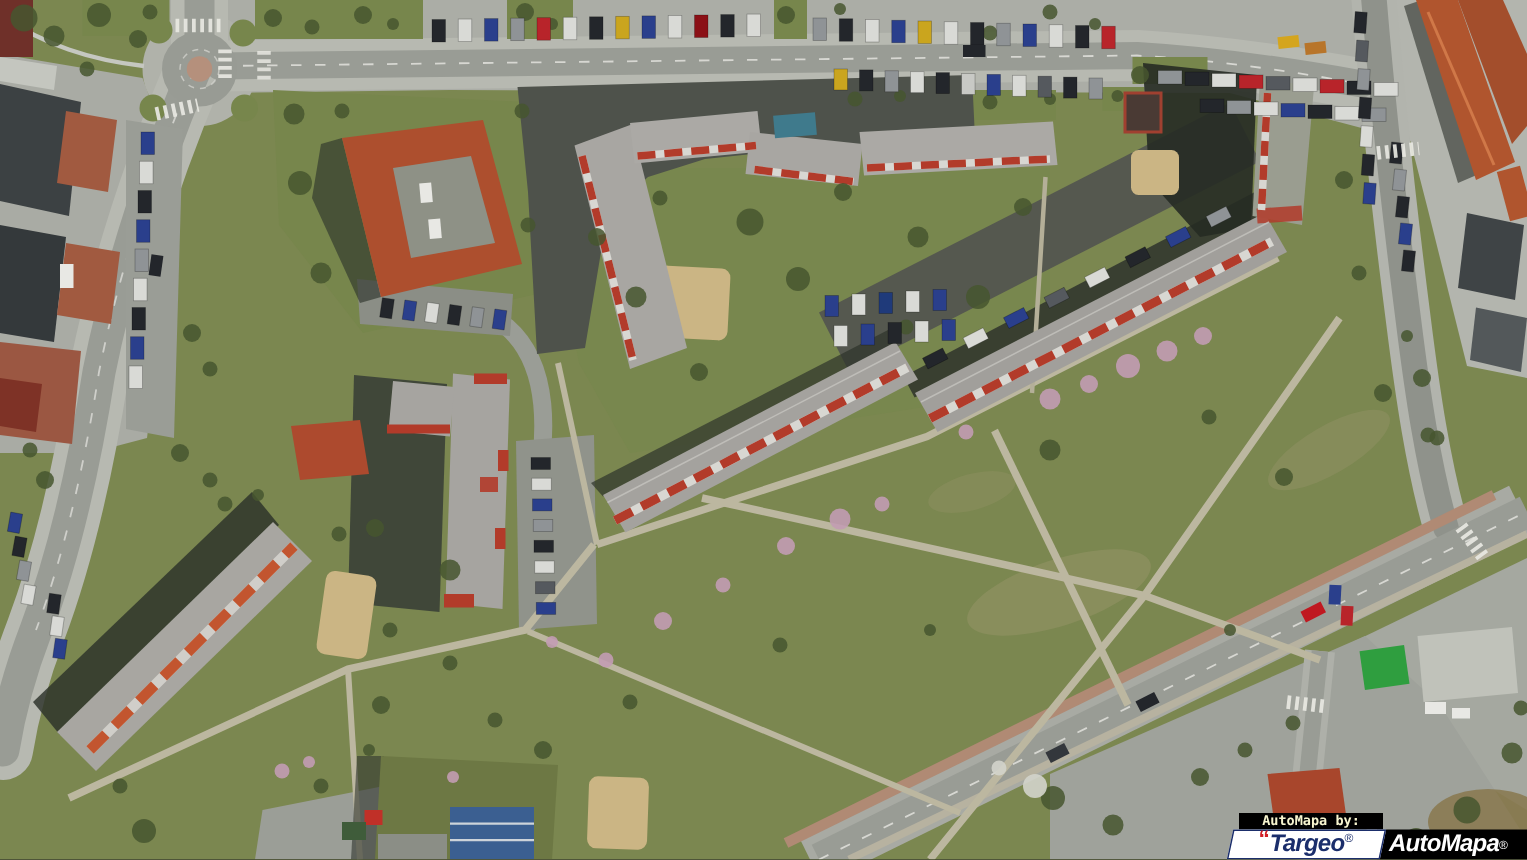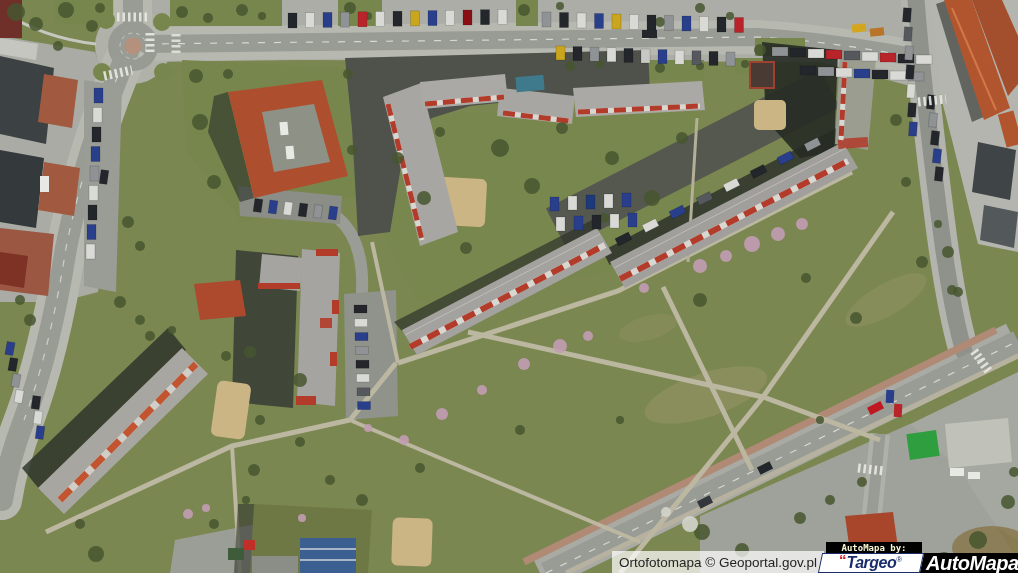--- a/index.html
+++ b/index.html
@@ -3,21 +3,21 @@
 <meta charset="utf-8">
 <style>
   html,body{margin:0;padding:0;background:#222;}
   .stage{position:relative;width:1018px;height:573px;overflow:hidden;font-family:"Liberation Sans",sans-serif;background:#7b8750;}
   .stage svg{position:absolute;left:0;top:0;}
   .attr-bar{position:absolute;left:612px;top:551px;width:212px;height:22px;background:rgba(255,255,255,0.72);display:flex;align-items:center;justify-content:center;}
   .attr-bar span{font-size:13.5px;color:#232323;white-space:nowrap;}
   .powered{position:absolute;left:826px;top:542px;width:96px;height:11px;background:#000;display:flex;align-items:center;justify-content:center;}
   .powered span{font-family:"DejaVu Sans Mono",monospace;font-weight:bold;font-size:9px;color:#f8f6d0;white-space:nowrap;letter-spacing:0;}
   .automapa-box{position:absolute;left:918px;top:553px;width:100px;height:20px;background:#000;display:flex;align-items:center;justify-content:flex-start;padding-left:8px;box-sizing:border-box;}
-  .automapa-box .am{font-size:20px;font-weight:bold;font-style:italic;color:#ffffff;letter-spacing:-0.5px;white-space:nowrap;}
+  .automapa-box .am{font-size:16px;font-weight:bold;font-style:italic;color:#ffffff;letter-spacing:-0.5px;white-space:nowrap;}
   .automapa-box .reg{font-size:8px;color:#fff;vertical-align:super;font-style:normal;}
   .targeo-box{position:absolute;left:820px;top:553px;width:102px;height:20px;background:#ffffff;border:1px solid #1b2e6b;box-sizing:border-box;transform:skewX(-12deg);display:flex;align-items:center;justify-content:center;}
   .targeo-inner{transform:skewX(12deg);display:flex;align-items:baseline;white-space:nowrap;}
   .targeo-inner .mark{color:#d21f26;font-weight:bold;font-size:15px;line-height:10px;position:relative;top:-3px;margin-right:0px;}
   .targeo-inner .tg{font-size:16px;font-weight:bold;font-style:italic;color:#1b2e6b;letter-spacing:-0.5px;}
   .targeo-inner .reg{font-size:8px;color:#1b2e6b;vertical-align:super;position:relative;top:-6px;font-style:normal;}
 </style>
 </head>
 <body>
 
@@ -390,23 +390,20 @@
       <rect x="870" y="28" width="14" height="8" fill="#b8752a" transform="rotate(-6 877 32)"></rect>
       <path d="M150,33 L150,55" fill="none" stroke="#e8e8e2" stroke-width="9" stroke-dasharray="2.5 3" opacity="0.92"></path>
       <path d="M117,17 L149,17" fill="none" stroke="#e8e8e2" stroke-width="9" stroke-dasharray="2.5 3" opacity="0.92"></path>
       <path d="M104,76 L132,70" fill="none" stroke="#e8e8e2" stroke-width="9" stroke-dasharray="2.5 3" opacity="0.92"></path>
       <path d="M176,34 L176,54" fill="none" stroke="#e8e8e2" stroke-width="9" stroke-dasharray="2.5 3" opacity="0.85"></path>
       <path d="M918,102 L946,99" fill="none" stroke="#e8e8e2" stroke-width="9" stroke-dasharray="2.5 3" opacity="0.92"></path>
       <path d="M974,351 L990,373" fill="none" stroke="#e8e8e2" stroke-width="9" stroke-dasharray="2.5 3" opacity="0.92"></path>
       <path d="M858,468 L884,471" fill="none" stroke="#e8e8e2" stroke-width="9" stroke-dasharray="2.5 3" opacity="0.92"></path>
     </svg>
 
-  <div class="attr-bar">
-    <span>Ortofotomapa © Geoportal.gov.pl</span>
-  </div>
 
   <div class="powered">
     <span>AutoMapa by:</span>
   </div>
 
   <div class="automapa-box">
     <span class="am">AutoMapa</span>
       <span class="reg">®</span>
   </div>
 

